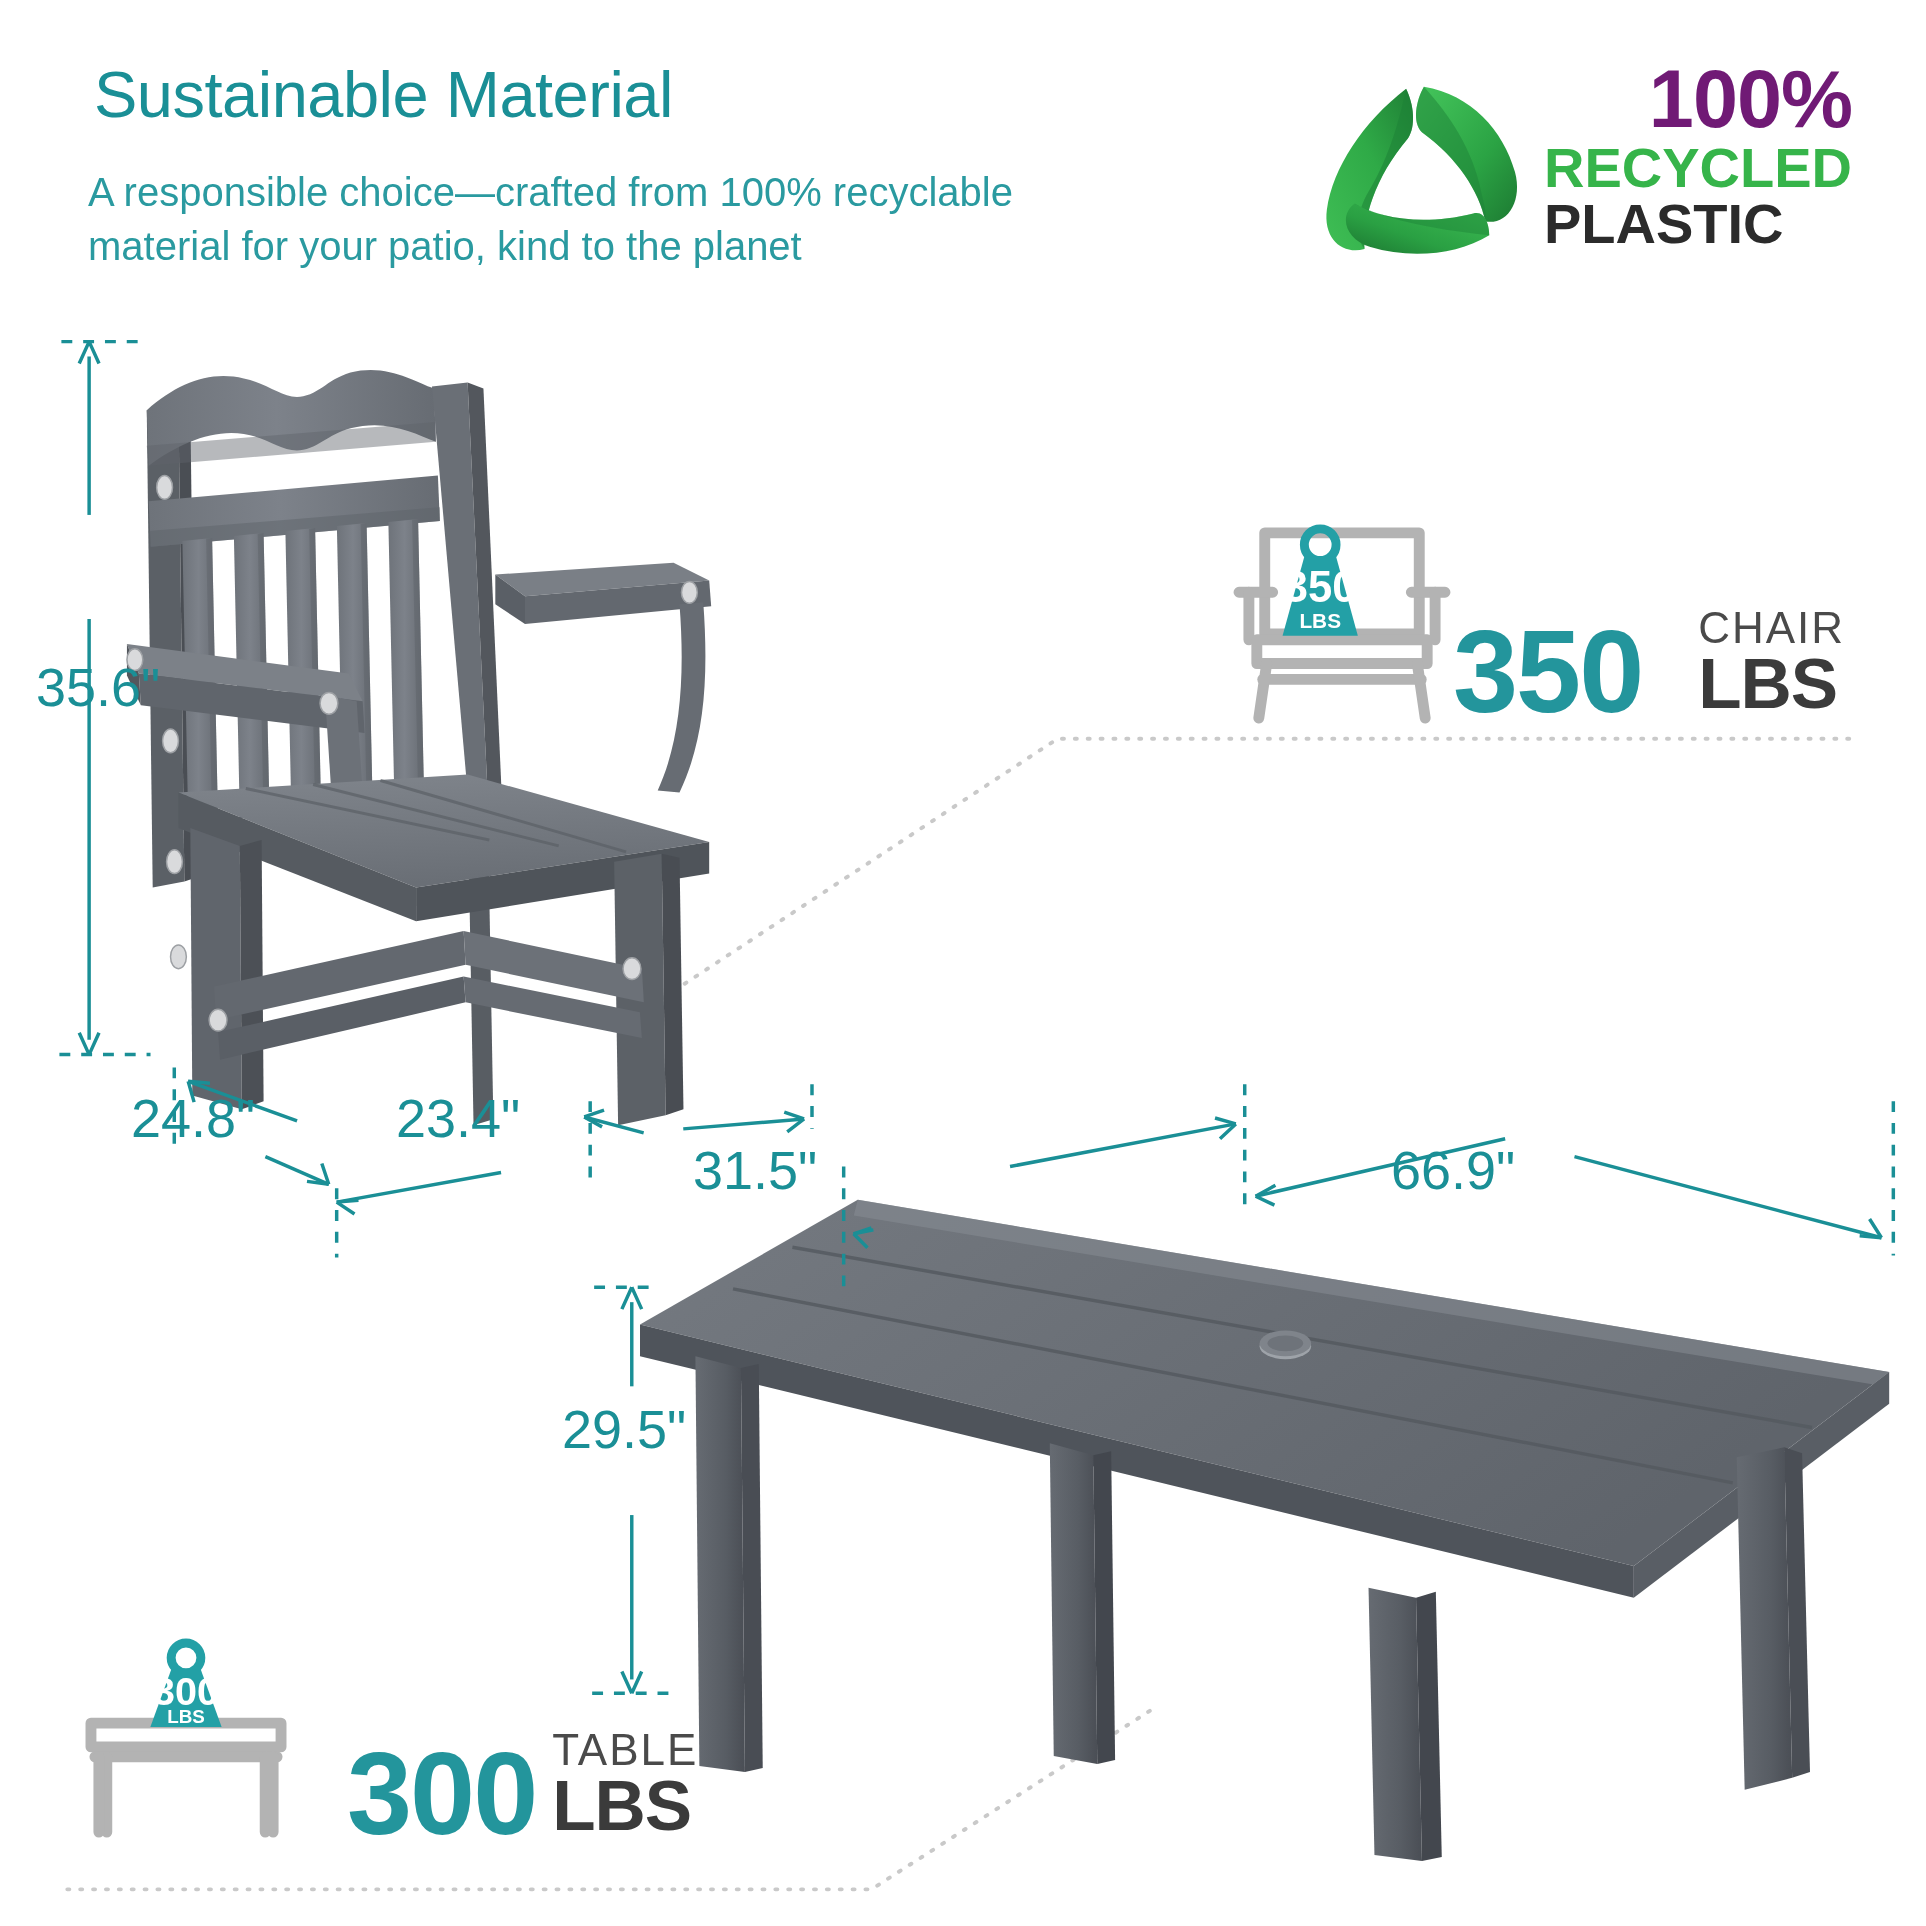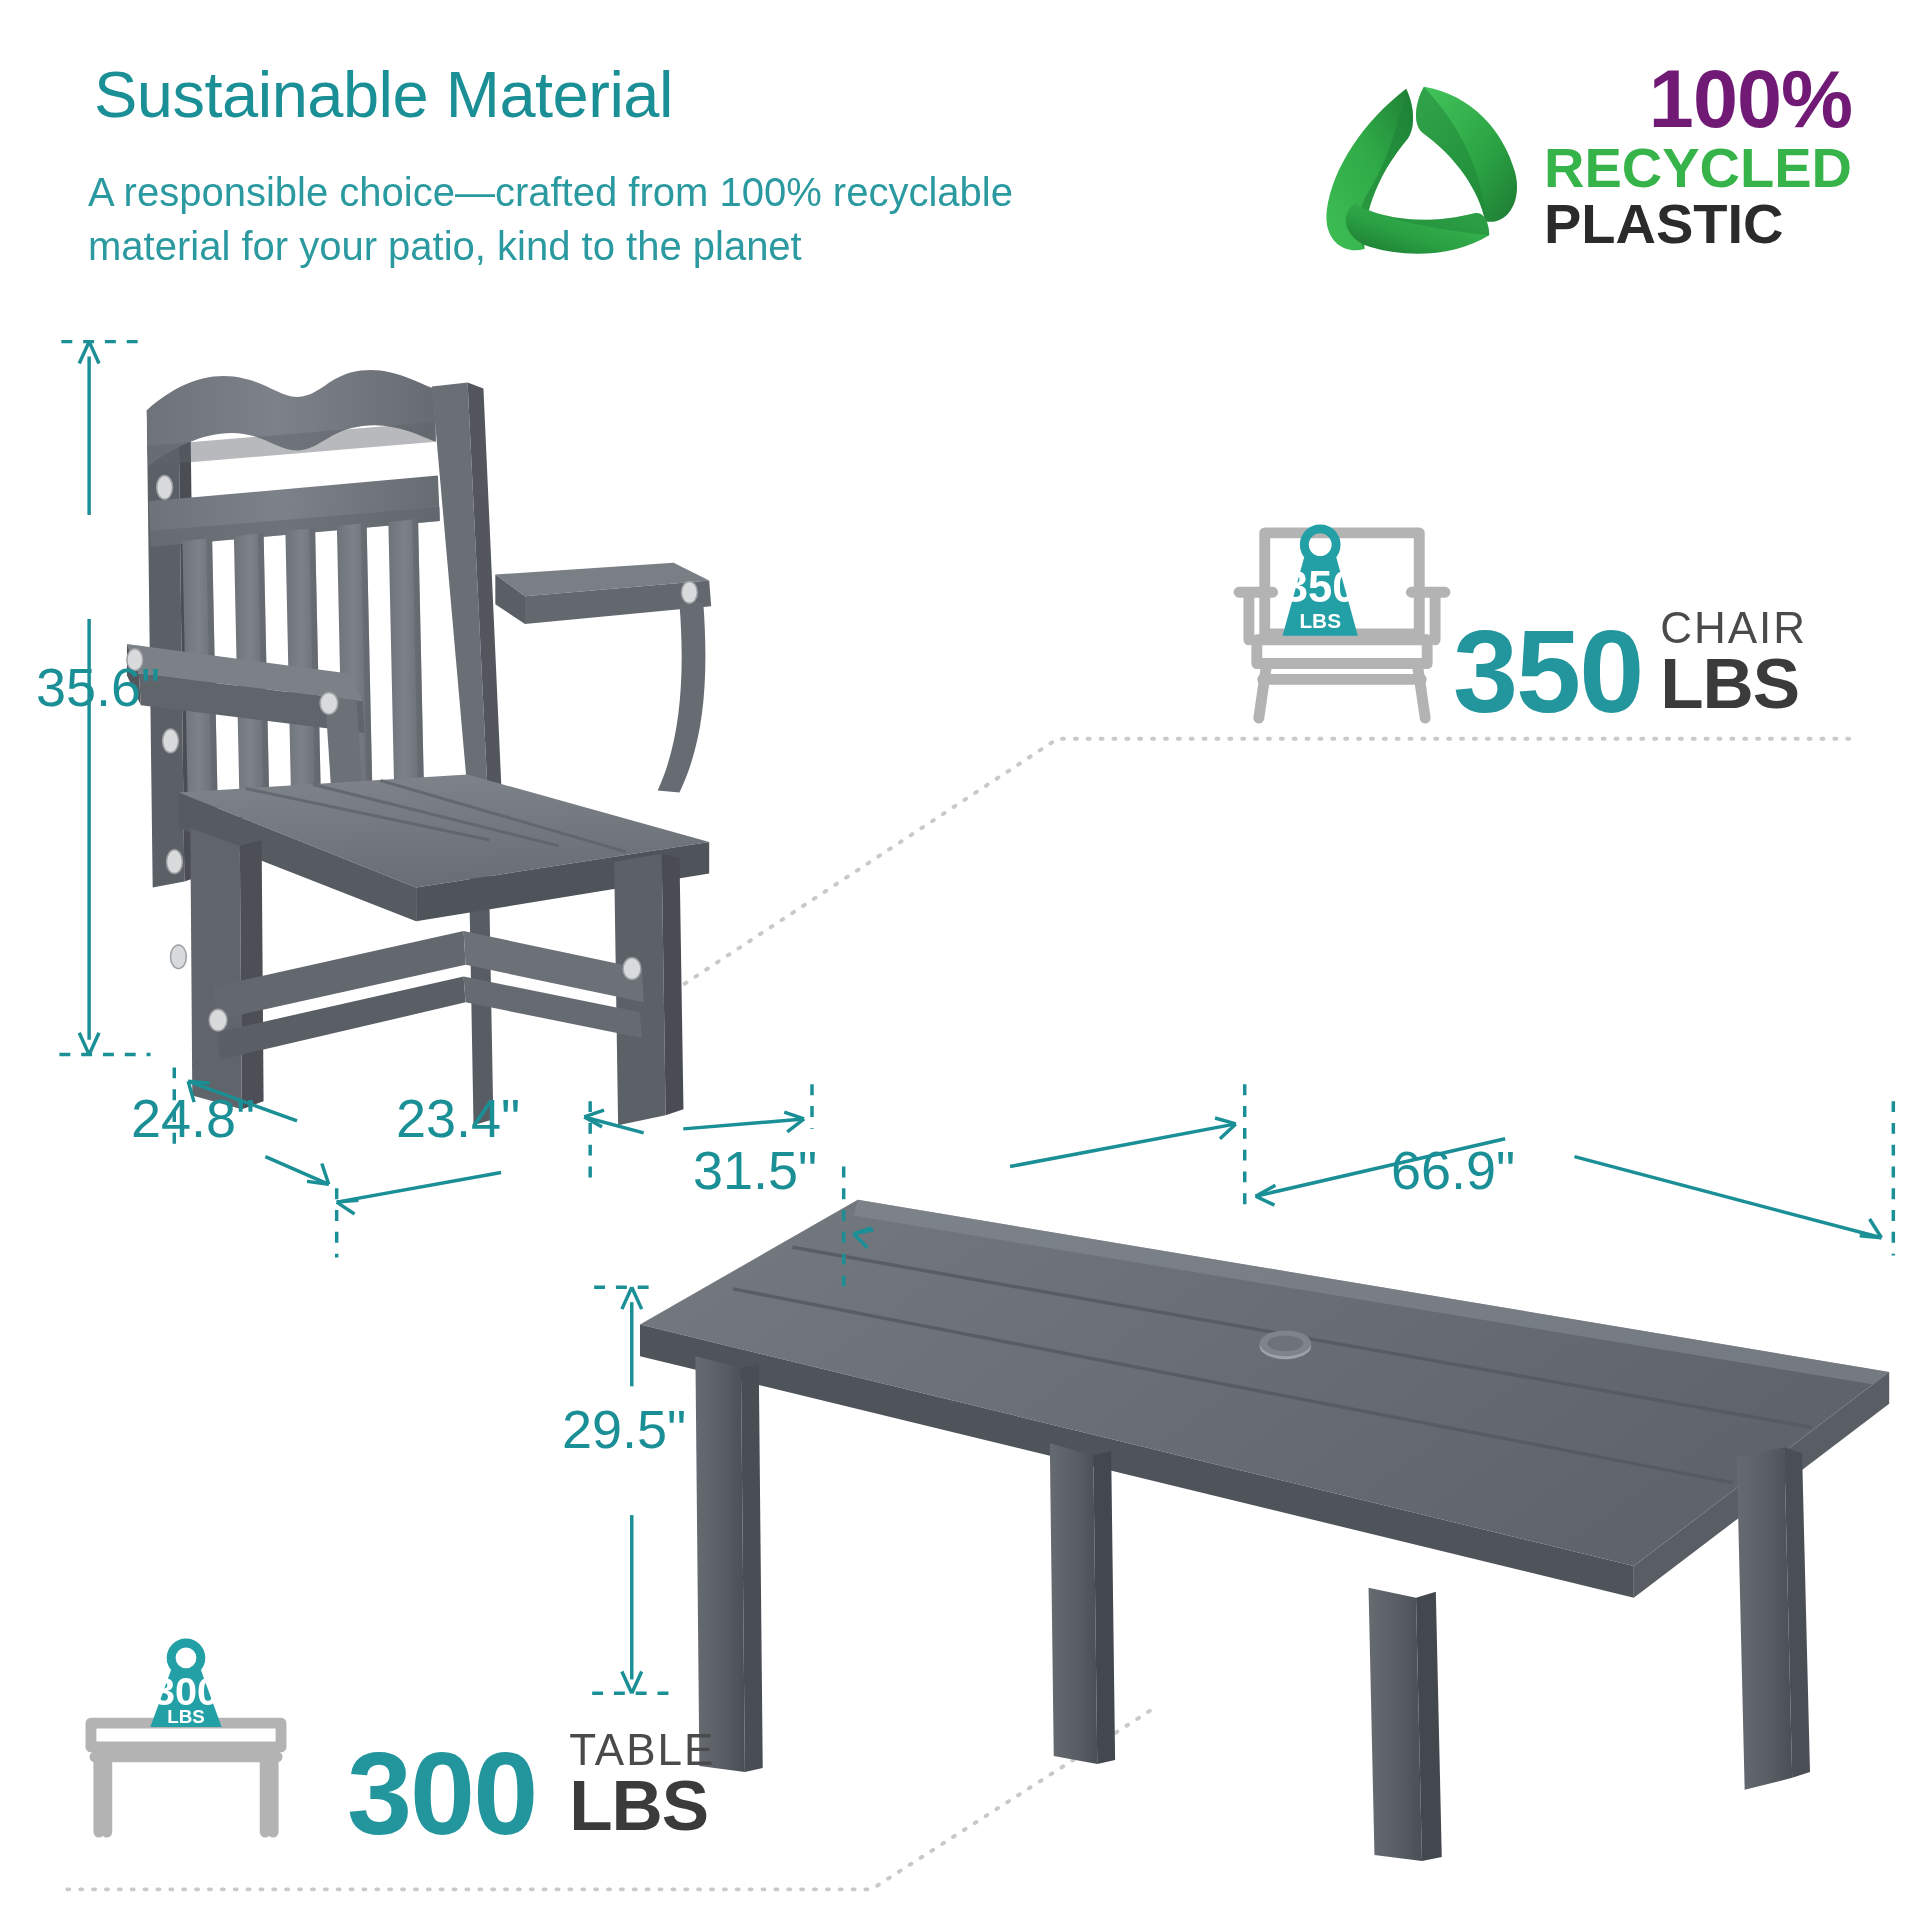--- a/index.html
+++ b/index.html
@@ -218,21 +218,21 @@
   <g transform="translate(48,10)">
     <circle cx="40" cy="20" r="16" fill="none" stroke="#23a0a6" stroke-width="9"></circle>
     <path d="M24,32 L56,32 L78,112 L2,112 Z" fill="#23a0a6"></path>
     <text x="40" y="78" font-size="44" font-weight="bold" fill="#fff" text-anchor="middle" font-family="Liberation Sans, sans-serif">350</text>
     <text x="40" y="104" font-size="21" font-weight="bold" fill="#fff" text-anchor="middle" font-family="Liberation Sans, sans-serif">LBS</text>
   </g>
 </svg>
 
 <div class="abs" style="left:1453px;top:606px;display:flex;align-items:flex-end;gap:18px;">
   <div class="cap-num">350</div>
-  <div style="padding-bottom:8px;">
+  <div style="padding-bottom:8px;margin-left:38px;">
     <div class="cap-obj">CHAIR</div>
     <div class="cap-lbs">LBS</div>
   </div>
 </div>
 
 <svg class="abs" style="left:634px;top:1178px;" width="1277" height="683" viewBox="0 0 1290 690">
   <defs>
     <linearGradient id="ttop" x1="0" y1="0" x2="1" y2="0.4">
       <stop offset="0" stop-color="#757a81"></stop>
         <stop offset="0.5" stop-color="#6a6f76"></stop>
@@ -317,18 +317,18 @@
   <g transform="translate(70,4)">
     <circle cx="40" cy="16" r="15" fill="none" stroke="#23a0a6" stroke-width="9"></circle>
     <path d="M25,28 L55,28 L76,86 L4,86 Z" fill="#23a0a6"></path>
     <text x="40" y="64" font-size="40" font-weight="bold" fill="#fff" text-anchor="middle" font-family="Liberation Sans, sans-serif">300</text>
     <text x="40" y="82" font-size="19" font-weight="bold" fill="#fff" text-anchor="middle" font-family="Liberation Sans, sans-serif">LBS</text>
   </g>
 </svg>
 
 <div class="abs" style="left:347px;top:1728px;display:flex;align-items:flex-end;gap:16px;">
   <div class="cap-num">300</div>
-  <div style="padding-bottom:8px;margin-left:17px;">
+  <div style="padding-bottom:8px;">
     <div class="cap-obj">TABLE</div>
     <div class="cap-lbs">LBS</div>
   </div>
 </div>
 
 
 </body></html>

